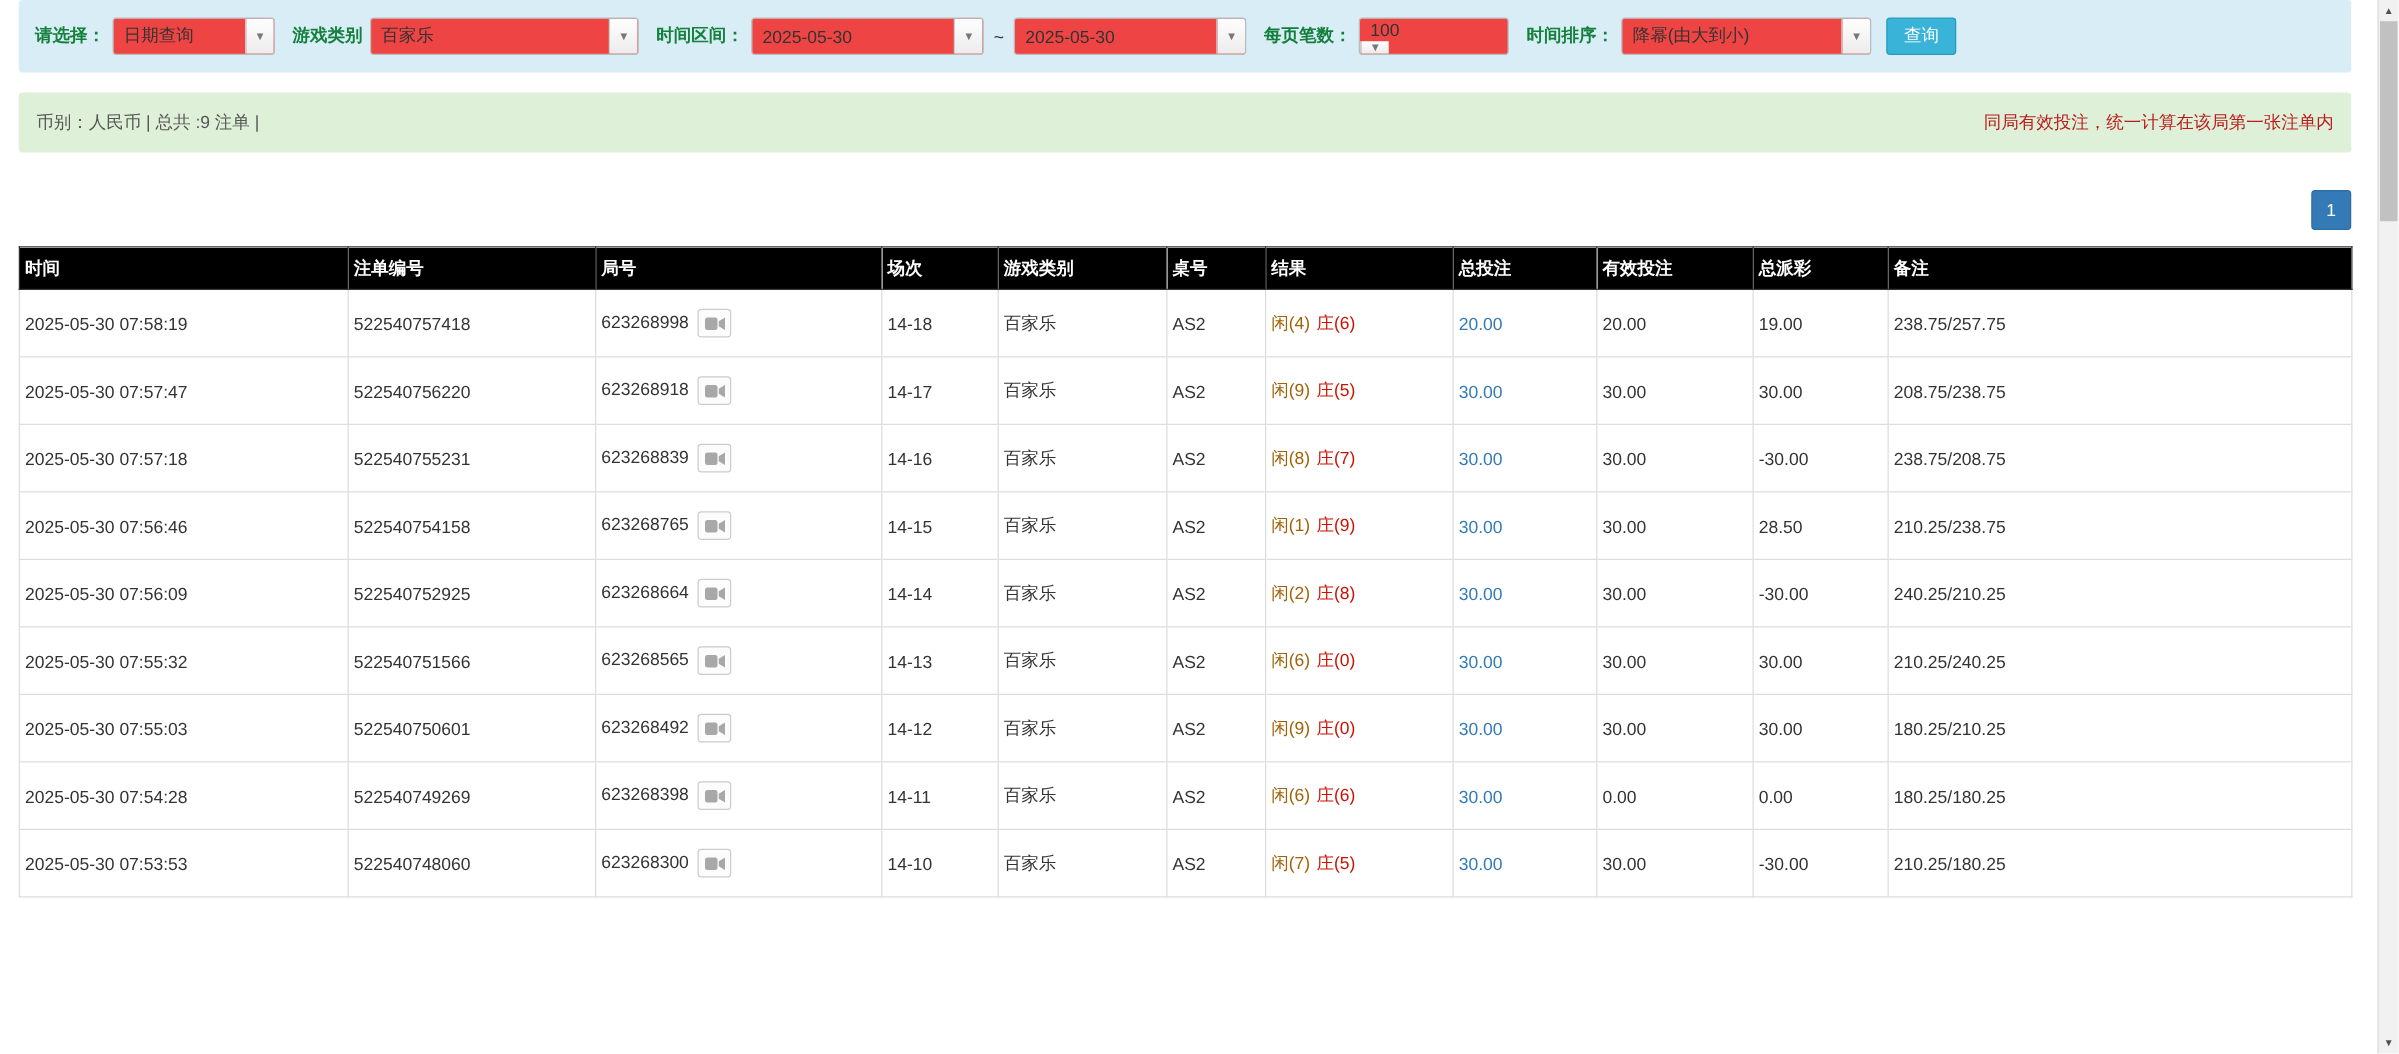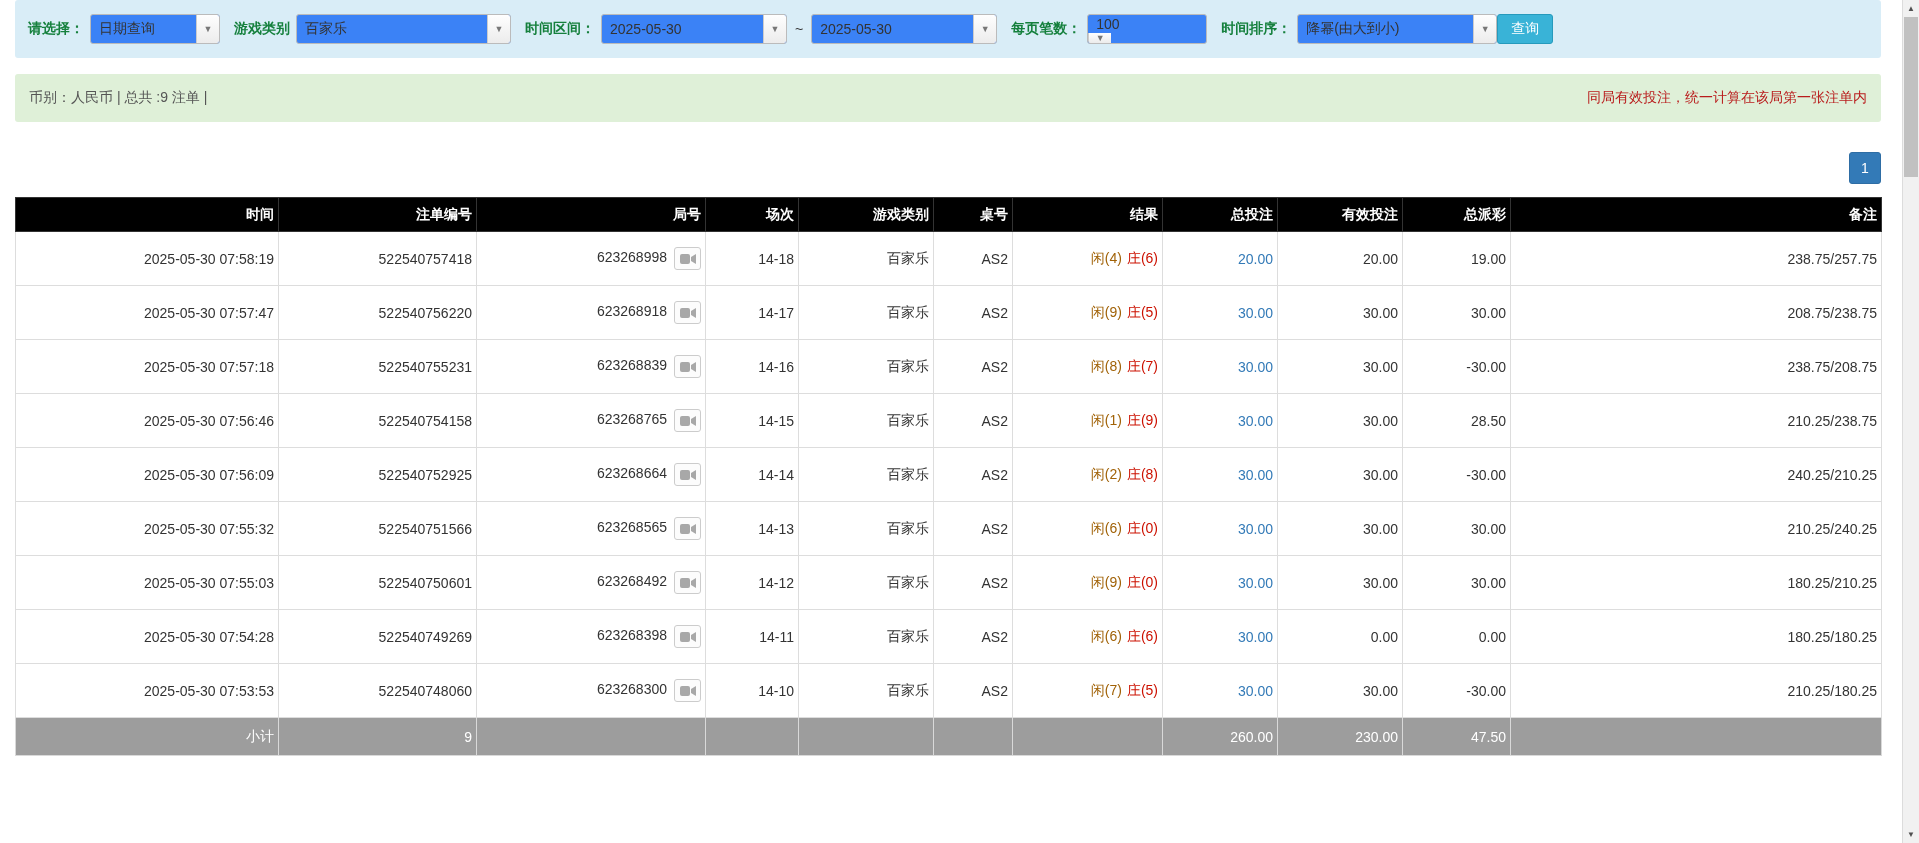--- a/index.html
+++ b/index.html
@@ -12,36 +12,36 @@
   .page-title { font-size:20px; font-weight:400; color:#333; margin:12px 0 10px 0; }
 
   
   .filter-bar {
     background:#d9edf7; border-radius:3px; height:58px;
     display:flex; align-items:center; padding:0 13px; white-space:nowrap;
   }
   .f-label { color:#15803d; font-weight:bold; font-size:14px; margin:0 6px 0 14px; }
   .f-label.first { margin-left:0; }
   .combo {
-    display:inline-flex; align-items:stretch; height:30px; background:#3b82f6;
+    display:inline-flex; align-items:stretch; height:30px; background:#ef4444;
     border:1px solid #bbb; border-radius:3px; overflow:hidden;
   }
   .combo-text {
     flex:1; font-size:14px; color:#333; padding:0 8px; display:flex; align-items:center;
     overflow:hidden; white-space:nowrap;
   }
   .combo-btn {
     width:23px; border-left:1px solid #ccc; background:linear-gradient(#fefefe,#ececec);
     color:#777; font-size:9px; display:flex; align-items:center; justify-content:center; cursor:pointer;
   }
   .w-qtype { width:130px; } .w-game { width:215px; } .w-date { width:186px; }
   .w-psize { width:120px;flex-direction:column; } .w-sort { width:200px; }
   .tilde { margin:0 8px; font-size:14px; color:#333; }
   .search-btn {
-    height:30px; padding:0 13px; font-size:14px; font-family:inherit;
+    margin-left:12px; height:30px; padding:0 13px; font-size:14px; font-family:inherit;
     background:#39b3d7; border:1px solid #269abc; border-radius:3px; color:#fff; cursor:pointer;
   }
 
   
   .summary-bar {
     margin-top:16px; background:#dff0d8; border-radius:3px; padding:15px 14px;
     display:flex; justify-content:space-between; align-items:center; font-size:14px;
   }
   .summary-left { color:#555; }
   .summary-right { color:#b91c1c; }
@@ -49,21 +49,21 @@
   
   .pagination-row { display:flex; justify-content:flex-end; margin-top:30px; }
   .page-btn {
     min-width:32px; height:32px; background:#337ab7; border:1px solid #2e6da4;
     border-radius:3px; color:#fff; font-size:14px; font-family:inherit; cursor:pointer;
   }
 
   
   table.records {
     margin-top:13px; width:1866px; border-collapse:collapse; table-layout:fixed;
-    font-size:14px; text-align:right;border-radius:21px;
+    font-size:14px; text-align:left;border-radius:21px;
   }
   .records thead th {
     background:#000; color:#fff; font-weight:bold; height:34px; border:1px solid #333;
     padding:0 4px; overflow:hidden;
   }
   .records tbody td {
     background:#fff; color:#333; height:54px; border:1px solid #ddd; padding:0 4px; overflow:hidden;
   }
   .player { color:#a16207; margin-right:5px; }
   .banker { color:#cc1100; }
@@ -372,33 +372,20 @@
     <td>
       <span class="player">闲(7)</span><span class="banker">庄(5)</span>
     </td>
     <td><a class="bet-link">30.00</a></td>
     <td>30.00</td>
     <td class="neg">-30.00</td>
     <td>210.25/180.25</td>
   </tr>
 </tbody>
     <tbody>
-      <tr class="total-row">
-        <td>小计</td>
-        <td>9</td>
-        <td></td>
-          <td></td>
-          <td></td>
-        <td></td>
-          <td></td>
-        <td>260.00</td>
-        <td>230.00</td>
-        <td>47.50</td>
-        <td></td>
-      </tr>
     </tbody>
   </table>
 </div>
 
 <div class="scrollbar">
   <div class="sb-arrow up">▲</div>
   <div class="sb-thumb"></div>
   <div class="sb-arrow down">▼</div>
 </div>
 

